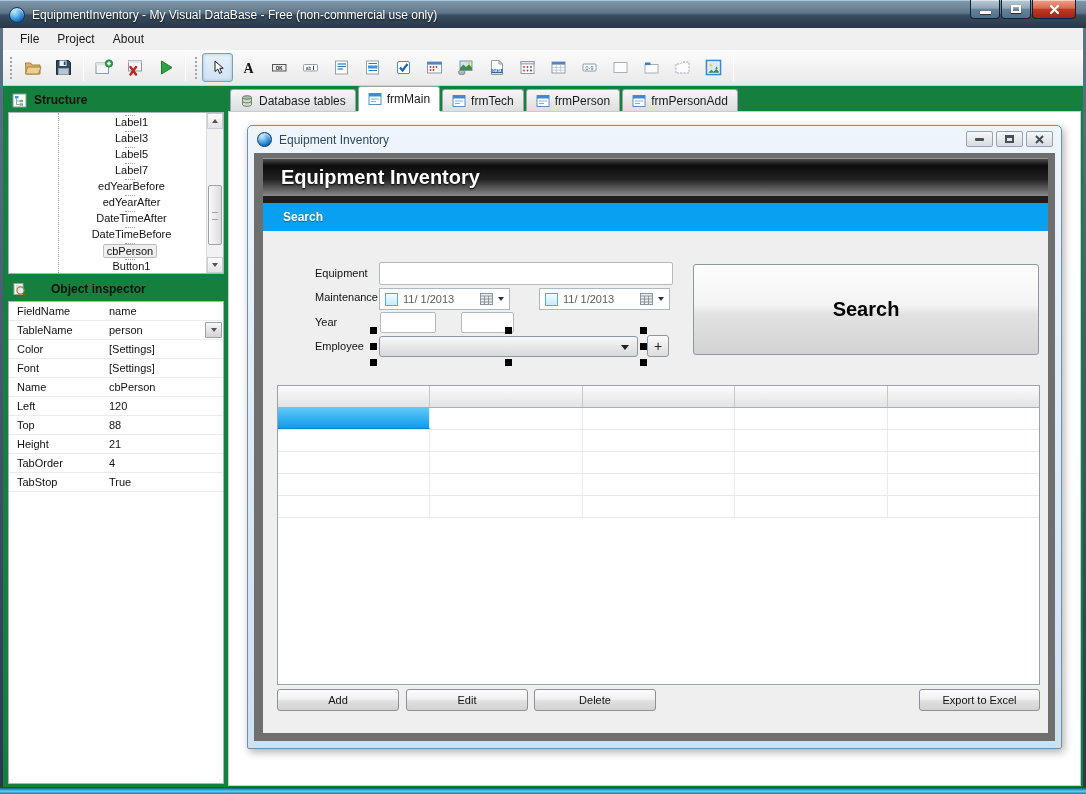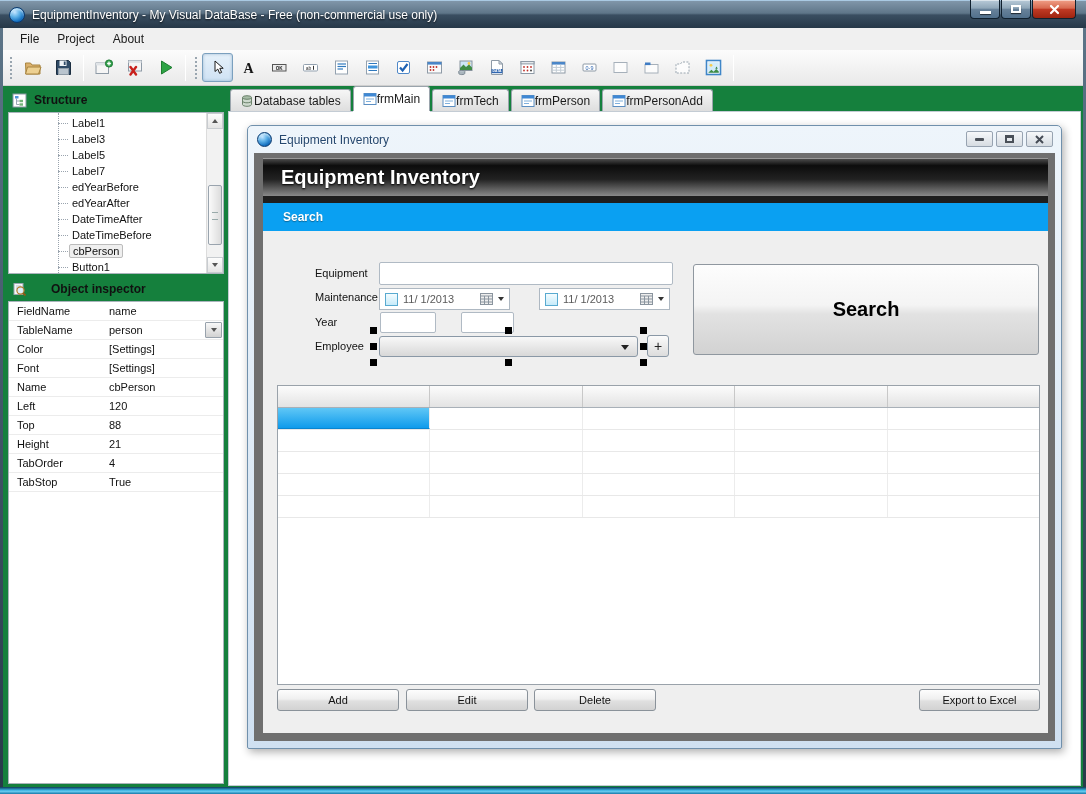--- a/index.html
+++ b/index.html
@@ -33,36 +33,36 @@
   display:flex; align-items:center; padding-left:2px; }
 .tgrip { width:4px; height:24px; margin:0 4px;
   background-image:radial-gradient(circle, #9aa6b0 1px, transparent 1.3px); background-size:4px 4px; }
 .tsep { width:1px; height:26px; background:#c2c2c2; border-right:1px solid #fff; margin:0 4px; }
 .tb { width:31px; height:29px; display:flex; align-items:center; justify-content:center;
   border:1px solid transparent; border-radius:3px; }
 .tb.pressed { border-color:#7ba0be; background:linear-gradient(#e6f1fa, #cfe2f4);
   box-shadow:inset 0 0 3px rgba(90,130,170,.5); }
 
 .tabrow { position:absolute; left:230px; top:0; right:6px; height:25px; display:flex; align-items:flex-end; }
-.tab { display:inline-flex; align-items:center; padding:0 9px; height:22px; margin-right:2px;
+.tab { display:inline-flex; align-items:center; gap:5px; padding:0 9px; height:22px; margin-right:2px;
   background:linear-gradient(#f6f6f6, #dedede); border:1px solid #9aa4ac; border-bottom:none;
   border-radius:3px 3px 0 0; font-size:12px; color:#1a1a1a; position:relative; top:0; cursor:default; }
 .tab.active { background:#fff; height:25px; z-index:3; box-shadow:0 2px 0 #fff; }
 
 .main { position:absolute; top:86px; left:0; right:0; bottom:8px; }
 .left-col { position:absolute; left:8px; top:4px; width:216px; bottom:2px; display:flex; flex-direction:column; }
 .panel-header { display:flex; align-items:center; gap:7px; height:20px; font-weight:bold; font-size:12px;
   color:#111; padding-left:4px; flex:0 0 auto; }
 .panel-header.ih { margin-top:5px;gap:24px; }
 
 .tree-box { position:relative; height:162px; background:#fff; border:1px solid #aab4bc; margin-top:2px;
   overflow:hidden; flex:0 0 auto; }
 .tree-items { position:absolute; left:0; top:2px; right:18px; }
 .tree-items::before { content:''; position:absolute; left:49px; top:-2px; bottom:0; border-left:1px dotted #9aa4ae; }
-.tree-item { height:16px; display:flex; align-items:center; padding-left:49px; font-size:11px; color:#111; }
+.tree-item { height:16px; display:flex; align-items:center; padding-left:49px; font-size:11px; color:#111;flex-direction:column; }
 .tdots { width:10px; border-top:1px dotted #9aa4ae; margin-right:4px; flex:0 0 auto; }
 .tree-item.selected .tlabel { background:#efefef; border:1px solid #bcbcbc; border-radius:2px;
   padding:0 3px; margin-left:-3px; }
 .tree-scroll { position:absolute; right:0; top:0; bottom:0; width:17px; background:#f2f2f2; border-left:1px solid #dcdcdc; }
 .sa { position:absolute; left:0; right:0; height:16px; display:flex; align-items:center; justify-content:center;
   background:linear-gradient(#fdfdfd,#e4e4e4); border:1px solid #c8ccd0; }
 .sa.up { top:0; } .sa.down { bottom:0; }
 .sthumb { position:absolute; left:1px; right:1px; top:72px; height:60px;
   background:linear-gradient(90deg,#fafafa,#dcdcdc); border:1px solid #9aa4ae; border-radius:2px; }
 .sthumb::after { content:''; position:absolute; left:3px; right:3px; top:26px; height:6px;

